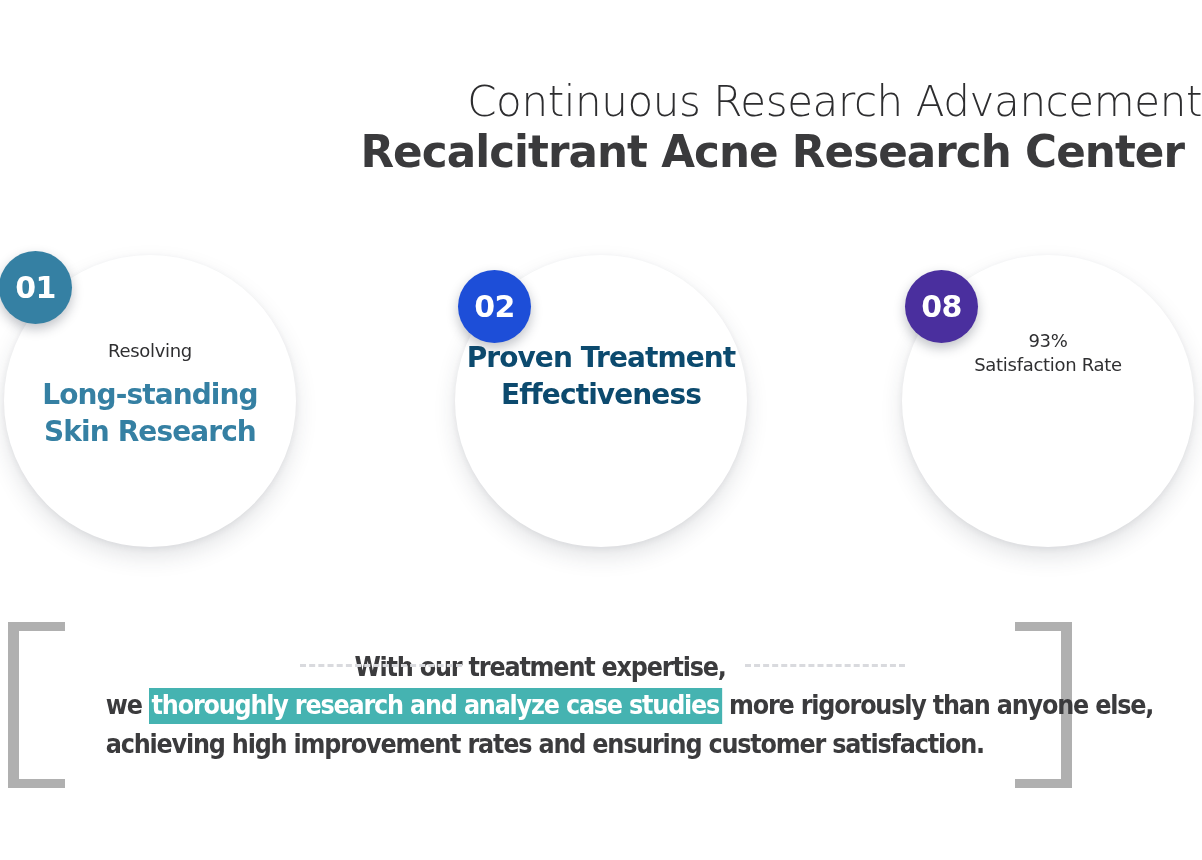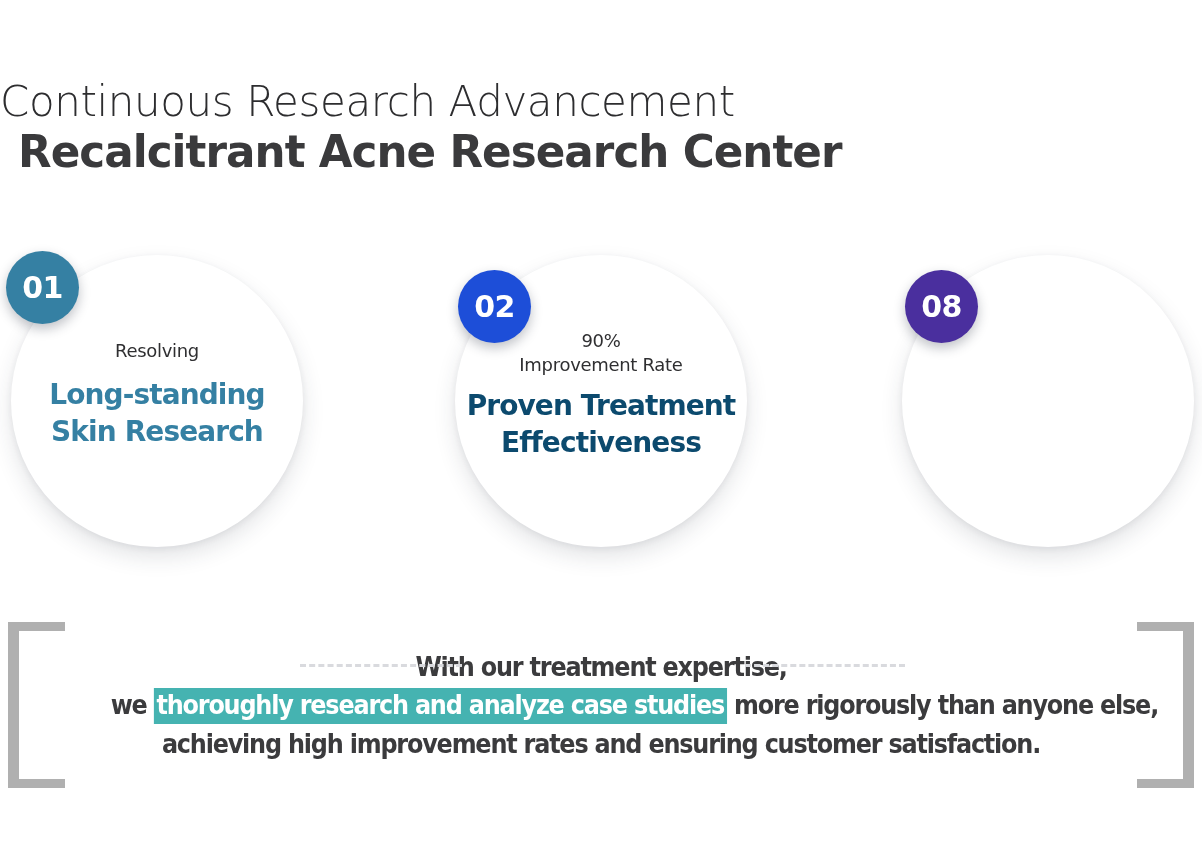--- a/index.html
+++ b/index.html
@@ -17,21 +17,21 @@
     background: #ffffff;
     overflow: hidden;
   }
 
   
   .heading {
     position: absolute;
     top: 78px;
     left: 0;
     width: 1202px;
-    text-align: left;
+    text-align: right;
   }
   .heading-eyebrow {
     font-family: "DejaVu Sans", sans-serif;
     font-size: 42px;
     font-weight: 300;
     letter-spacing: -0.4px;
     color: #2d2d2f;
     line-height: 1.12;
     white-space: nowrap;
   }
@@ -65,21 +65,21 @@
   .connector-a { left: 300px; width: 162px; }
   .connector-b { left: 745px; width: 160px; }
 
   .step {
     position: absolute;
     top: 0;
     width: 292px;
     height: 292px;
     z-index: 2;
   }
-  .step-1 { left: 11px; text-decoration: underline; }
+  .step-1 { left: 4px; text-decoration: underline; }
   .step-2 { left: 455px; }
   .step-3 { left: 902px; }
 
   .step-circle {
     position: absolute;
     inset: 0;
     border-radius: 50%;
     background: #ffffff;
     box-shadow: 0 10px 22px rgba(40, 45, 60, 0.13),
                 0 2px 6px rgba(40, 45, 60, 0.07);
@@ -128,21 +128,21 @@
     z-index: 3;
   }
   .step-2 .step-badge { left: 3px; top: 15px; }
   .step-3 .step-badge { left: 3px; top: 15px; }
 
   
   .footnote {
     position: absolute;
     left: 8px;
     top: 622px;
-    width: 1186px;
+    width: 1064px;
     height: 148px;
   }
   .bracket {
     position: absolute;
     top: 0;
     width: 46px;
     height: 148px;
     border-top: 9px solid #b0b0b0;
     border-bottom: 9px solid #b0b0b0;
   }
@@ -194,35 +194,35 @@
           <div>Long-standing</div>
           <div>Skin Research</div>
         </div>
       </div>
     </div>
 
     <div class="step step-2">
       <div class="step-circle"></div>
       <div class="step-badge" style="background:#1d4ed8;">02</div>
       <div class="step-body" style="top:74px;">
-        <div class="step-kicker">
-          <div>90%</div>
-          <div>Improvement Rate</div>
-        </div>
         <div class="step-headline" style="color:#0c4a6e;">
           <div>Proven Treatment</div>
           <div>Effectiveness</div>
         </div>
       </div>
     </div>
 
     <div class="step step-3">
       <div class="step-circle"></div>
       <div class="step-badge" style="background:#4a2f9e;">08</div>
       <div class="step-body" style="top:74px;">
+        <div class="step-kicker">
+          <div>93%</div>
+          <div>Satisfaction Rate</div>
+        </div>
       </div>
     </div>
 
   </div>
 
   <div class="footnote">
     <div class="bracket bracket-left"></div>
     <div class="bracket bracket-right"></div>
     <div class="footnote-text">
       <div class="footnote-line">With our treatment expertise,</div>

